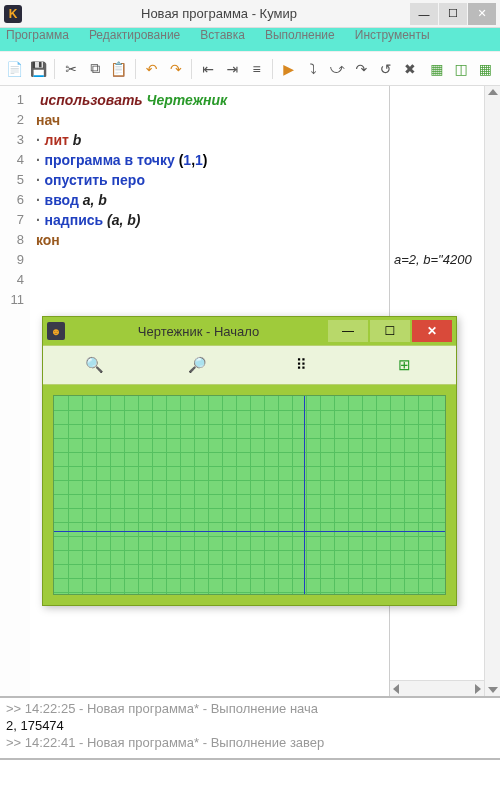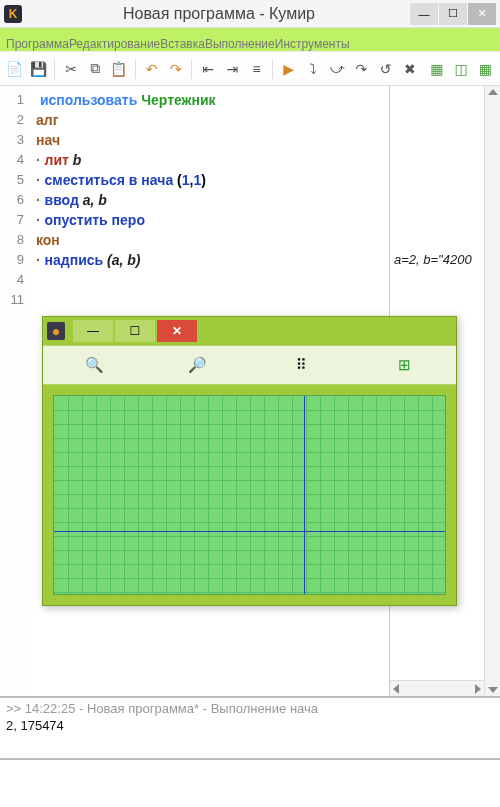--- a/index.html
+++ b/index.html
@@ -1,41 +1,41 @@
 <!DOCTYPE html>
 <html><head>
 <meta charset="utf-8">
 <style>
 * { box-sizing: border-box; margin: 0; padding: 0; font-family: Arial, sans-serif; }
 body { width: 500px; height: 807px; background: #fff; overflow: hidden; position: relative; }
 
 .titlebar { height: 28px; background: #f5f5f5; display: flex; align-items: center; padding: 0 4px; border-bottom: 1px solid #ddd; }
 .app-icon { width: 18px; height: 18px; background: #2a2a3a; border-radius: 3px; color: #f5a623; font-weight: bold; font-size: 12px; display: flex; align-items: center; justify-content: center; margin-right: 6px; }
-.title { flex: 1; text-align: center; font-size: 16px; color: #444; }
+.title { flex: 1; text-align: center; font-size: 13px; color: #444; }
 .win-btns { display: flex; gap: 1px; }
 .win-btn { width: 28px; height: 22px; background: #ddd; display: flex; align-items: center; justify-content: center; font-size: 11px; }
 .win-btn.close { background: #bbb; color: #fff; }
 
-.menubar { height: 24px; background: #bef264; display: flex; align-items: flex-end; padding: 0 6px; gap: 0; font-size: 12px; color: #777; border-bottom: 1px solid #eee; }
+.menubar { height: 24px; background: #5eead4; display: flex; align-items: flex-start; padding: 0 6px; gap: 20px; font-size: 12px; color: #777; border-bottom: 1px solid #eee; }
 
 .toolbar { height: 34px; background: #fdfdfd; display: flex; align-items: center; padding: 0 4px; gap: 3px; border-bottom: 1px solid #ddd; }
 .tb-btn { width: 22px; height: 22px; display: flex; align-items: center; justify-content: center; font-size: 14px; color: #555; }
 .tb-sep { width: 1px; height: 20px; background: #ddd; margin: 0 2px; }
 .tb-green { color: #4a9e3a; }
 .tb-orange { color: #d88820; }
 
 .main { display: flex; height: 610px; position: relative; }
 .editor-wrap { flex: 1; position: relative; border-right: 1px solid #ccc; display: flex; }
 .gutter { width: 30px; background: #fdfdfd; text-align: right; padding: 4px 6px 0 0; font-size: 13px; color: #888; font-family: 'Courier New', monospace; }
 .gutter div { height: 20px; line-height: 20px; }
 .code { flex: 1; padding: 4px 0 0 6px; font-family: 'Courier New', monospace; font-size: 14px; font-weight: bold; }
 .code .line { height: 20px; line-height: 20px; white-space: pre; }
 .bullet { color: #666; }
-.kw-use { color: #3b82f6; }
-.kw-mod { color: #2a9a2a; }
+.kw-use { color: #7f1d1d; font-style: italic; }
+.kw-mod { color: #2a9a2a; font-style: italic; }
 .kw { color: #9a5a20; }
 .kw-type { color: #b03020; }
 .kw-id { font-style: italic; color: #222; }
 .kw-func { color: #2040c0; }
 .kw-num { color: #2040c0; }
 
 .sidepane { width: 110px; background: #fff; padding: 6px 4px; font-size: 13px; font-family: 'Courier New', monospace; font-style: italic; position: relative; }
 .sidepane .vartext { position: absolute; top: 166px; left: 4px; white-space: nowrap; color: #222; }
 .sb-vert { position: absolute; right: 0; top: 0; bottom: 0; width: 16px; background: #f3f3f3; border-left: 1px solid #ddd; }
 .sb-vert::before, .sb-vert::after { content: ''; position: absolute; left: 3px; width: 0; height: 0; border-left: 5px solid transparent; border-right: 5px solid transparent; }
@@ -127,40 +127,40 @@
         <div>5</div>
         <div>6</div>
       <div>7</div>
         <div>8</div>
         <div>9</div>
       <div>4</div>
         <div>11</div>
     </div>
     <div class="code">
       <div class="line"> <span class="kw-use">использовать </span><span class="kw-mod">Чертежник</span></div>
-      <div class="line"><span class="kw">алг</span></div>
       <div class="line"><span class="kw">нач</span></div>
       <div class="line"><span class="bullet">· </span><span class="kw-type">лит</span><span class="kw-id"> b</span></div>
-      <div class="line"><span class="bullet">· </span><span class="kw-func">сместиться в нача </span><span>(</span><span class="kw-num">1</span><span>,</span><span class="kw-num">1</span><span>)</span></div>
+      <div class="line"><span class="bullet">· </span><span class="kw-func">программа в точку </span><span>(</span><span class="kw-num">1</span><span>,</span><span class="kw-num">1</span><span>)</span></div>
+      <div class="line"><span class="bullet">· </span><span class="kw-func">опустить перо</span></div>
       <div class="line"><span class="bullet">· </span><span class="kw-func">ввод</span><span class="kw-id"> a, b</span></div>
-      <div class="line"><span class="bullet">· </span><span class="kw-func">опустить перо</span></div>
+      <div class="line"><span class="bullet">· </span><span class="kw-func">надпись</span><span class="kw-id"> (a, b)</span></div>
       <div class="line"><span class="kw">кон</span></div>
-      <div class="line"><span class="bullet">· </span><span class="kw-func">надпись</span><span class="kw-id"> (a, b)</span></div>
       <div class="line"></div>
     </div>
   </div>
   <div class="sidepane">
     <div class="vartext">a=2, b="4200</div>
     <div class="sb-vert"></div>
     <div class="sb-horz"></div>
   </div>
 
   <div class="child-window">
     <div class="child-tb">
       <div class="child-icon">☻</div>
+      <div class="child-title">Чертежник - Начало</div>
       <div class="child-btn min">—</div>
       <div class="child-btn max">☐</div>
       <div class="child-btn cls">✕</div>
     </div>
     <div class="child-toolbar">
       <div class="ct-btn">🔍</div>
       <div class="ct-btn">🔎</div>
       <div class="ct-btn">⠿</div>
       <div class="ct-btn" style="color:#2a9a2a">⊞</div>
     </div>
@@ -211,15 +211,16 @@
         <div class="axis-v"></div>
         <div class="axis-h"></div>
       </div>
     </div>
   </div>
 </div>
 
 <div class="console">
   <div class="cons-grey">&gt;&gt; 14:22:25 - Новая программа* - Выполнение нача</div>
   <div class="cons-black">2, 175474</div>
+  <div class="cons-grey">&gt;&gt; 14:22:41 - Новая программа* - Выполнение завер</div>
 </div>
 
 <div class="bottom-pane"></div>
 
 </body></html>

